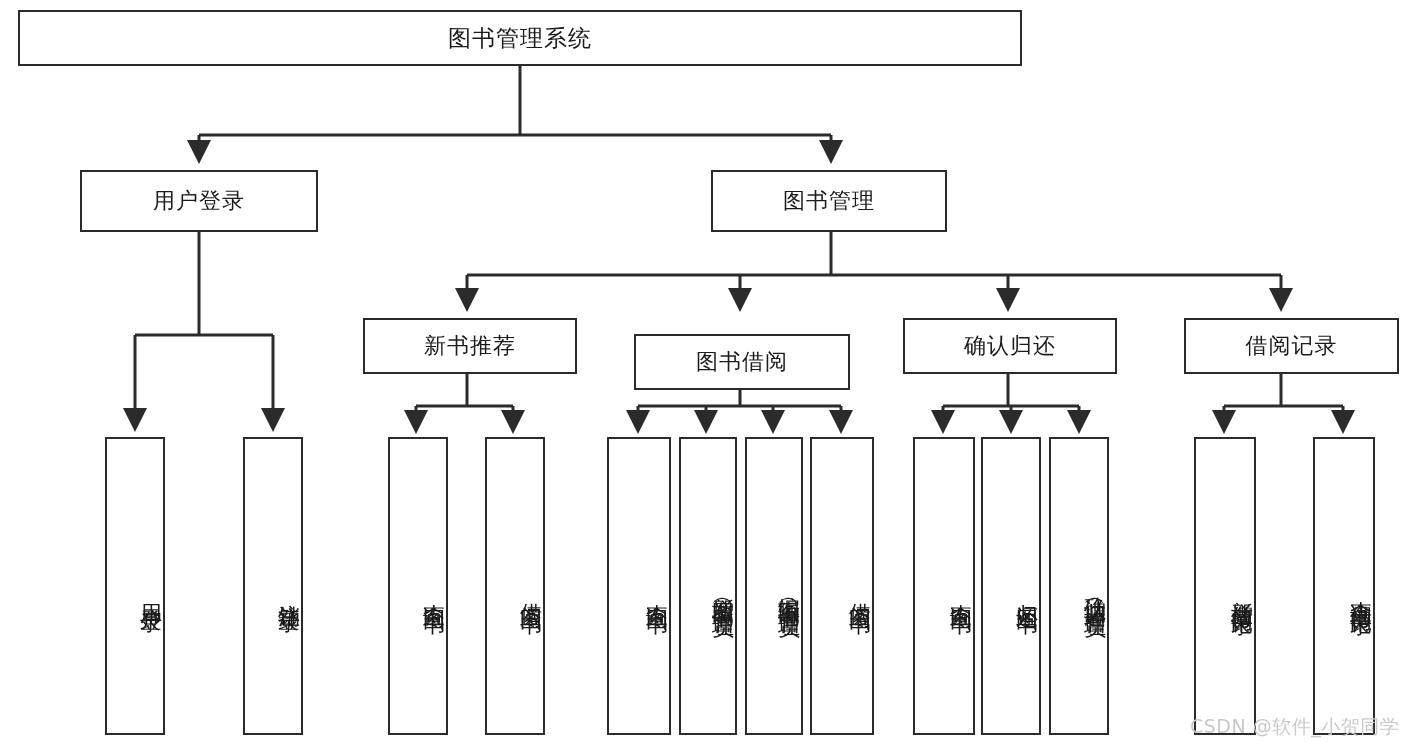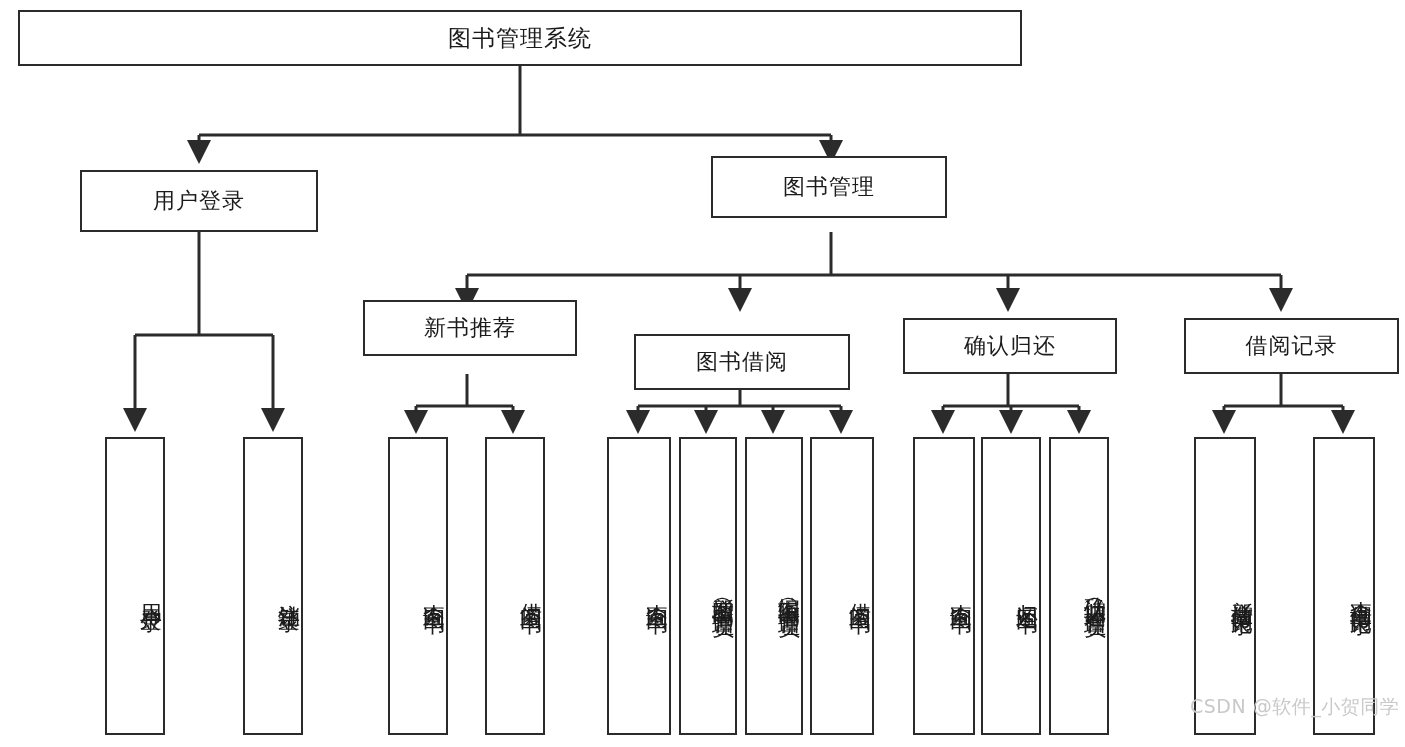--- a/index.html
+++ b/index.html
@@ -34,21 +34,21 @@
     letter-spacing:3px;
     padding-top:12px;
     align-items:flex-start;
     justify-content:center;
     line-height:1.05;
   }
 
   .watermark{
     position:absolute;
     left:1190px;
-    top:694px;
+    top:714px;
     font-size:19px;
     color:#c9c9c9;
     white-space:nowrap;
     letter-spacing:0.5px;
   }
 </style>
 </head>
 <body>
 
 <div id="canvas">
@@ -99,23 +99,23 @@
       <path d="M 1281 374 L 1281 406"></path>
       <path d="M 1224 406 L 1343 406"></path>
       <path d="M 1224 406 L 1224 430" marker-end="url(#arrow)"></path>
       <path d="M 1343 406 L 1343 430" marker-end="url(#arrow)"></path>
     </g>
   </svg>
 
   <div class="node h root" style="left:18px;top:10px;width:1004px;height:56px;">图书管理系统</div>
 
   <div class="node h" style="left:80px;top:170px;width:238px;height:62px;">用户登录</div>
-  <div class="node h" style="left:711px;top:156px;width:236px;height:62px;">图书管理</div>
+  <div class="node h" style="left:711px;top:170px;width:236px;height:62px;">图书管理</div>
 
-  <div class="node h" style="left:363px;top:300px;width:214px;height:56px;text-align:right;">新书推荐</div>
+  <div class="node h" style="left:363px;top:318px;width:214px;height:56px;text-align:right;">新书推荐</div>
   <div class="node h" style="left:634px;top:334px;width:216px;height:56px;">图书借阅</div>
   <div class="node h" style="left:903px;top:318px;width:214px;height:56px;">确认归还</div>
   <div class="node h" style="left:1172px;top:318px;width:215px;height:56px;margin-left:12px;">借阅记录</div>
 
   <div class="node v" style="left:105px;top:437px;width:60px;height:298px;">用户登录</div>
   <div class="node v" style="left:243px;top:437px;width:60px;height:298px;">注销登录</div>
 
   <div class="node v" style="left:388px;top:437px;width:60px;height:298px;">查询图书</div>
   <div class="node v" style="left:485px;top:437px;width:60px;height:298px;">借阅图书</div>
 

